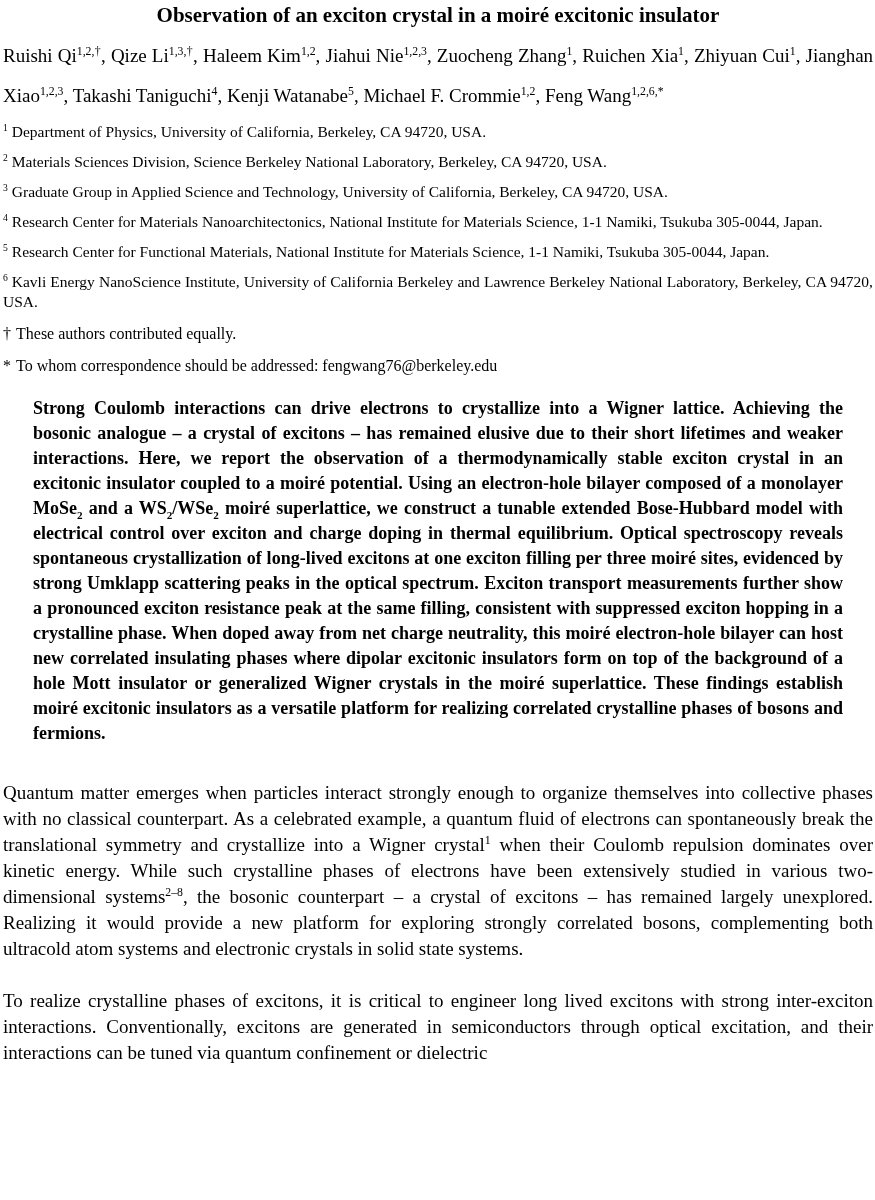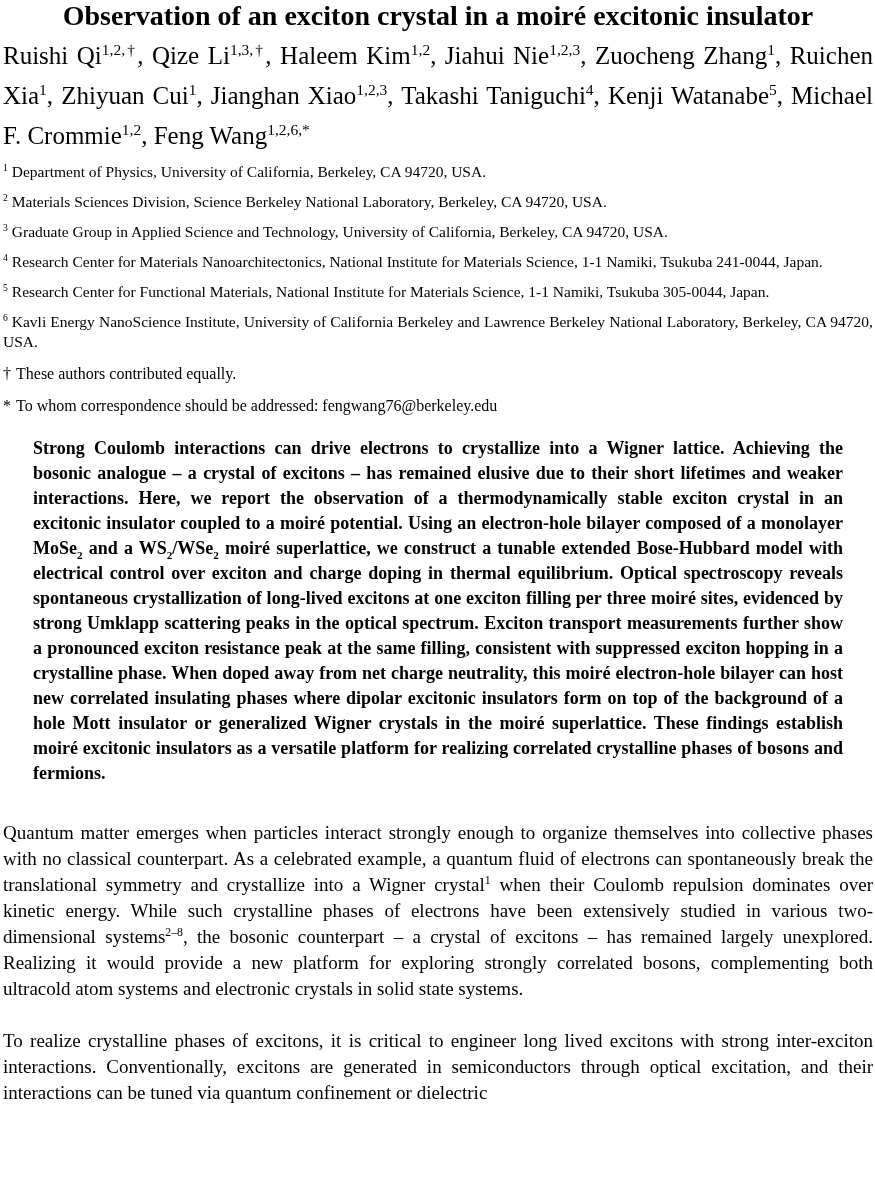--- a/index.html
+++ b/index.html
@@ -12,28 +12,28 @@
     color: #000000;
     font-family: "Liberation Serif", "DejaVu Serif", serif;
   }
   .page {
     width: 875px;
     height: 1200px;
     padding: 3px 2px 0 3px;
     overflow: hidden;
   }
   .title {
-    font-size: 28px;
+    font-size: 21px;
     font-weight: bold;
     text-align: center;
     margin: 0;
     line-height: 25px;
   }
   .authors {
-    font-size: 25px;
+    font-size: 19px;
     line-height: 40px;
     text-align: justify;
     margin-top: 8px;
   }
   sup {
     font-size: 0.62em;
     vertical-align: super;
     line-height: 0;
   }
   sub {
@@ -76,21 +76,21 @@
 <div class="page">
 
   <h1 class="title">Observation of an exciton crystal in a moiré excitonic insulator</h1>
 
   <div class="authors"><span><span>Ruishi Qi</span><sup>1,2,†</sup><span>, </span></span><span><span>Qize Li</span><sup>1,3,†</sup><span>, </span></span><span><span>Haleem Kim</span><sup>1,2</sup><span>, </span></span><span><span>Jiahui Nie</span><sup>1,2,3</sup><span>, </span></span><span><span>Zuocheng Zhang</span><sup>1</sup><span>, </span></span><span><span>Ruichen Xia</span><sup>1</sup><span>, </span></span><span><span>Zhiyuan Cui</span><sup>1</sup><span>, </span></span><span><span>Jianghan Xiao</span><sup>1,2,3</sup><span>, </span></span><span><span>Takashi Taniguchi</span><sup>4</sup><span>, </span></span><span><span>Kenji Watanabe</span><sup>5</sup><span>, </span></span><span><span>Michael F. Crommie</span><sup>1,2</sup><span>, </span></span><span><span>Feng Wang</span><sup>1,2,6,*</sup><span></span></span></div>
 
   <div class="affiliations">
     <p class="affiliation"><sup>1</sup><span>Department of Physics, University of California, Berkeley, CA 94720, USA.</span></p>
     <p class="affiliation"><sup>2</sup><span>Materials Sciences Division, Science Berkeley National Laboratory, Berkeley, CA 94720, USA.</span></p>
     <p class="affiliation"><sup>3</sup><span>Graduate Group in Applied Science and Technology, University of California, Berkeley, CA 94720, USA.</span></p>
-    <p class="affiliation"><sup>4</sup><span>Research Center for Materials Nanoarchitectonics, National Institute for Materials Science, 1-1 Namiki, Tsukuba 241-0044, Japan.</span></p>
+    <p class="affiliation"><sup>4</sup><span>Research Center for Materials Nanoarchitectonics, National Institute for Materials Science, 1-1 Namiki, Tsukuba 305-0044, Japan.</span></p>
     <p class="affiliation"><sup>5</sup><span>Research Center for Functional Materials, National Institute for Materials Science, 1-1 Namiki, Tsukuba 305-0044, Japan.</span></p>
     <p class="affiliation"><sup>6</sup><span>Kavli Energy NanoScience Institute, University of California Berkeley and Lawrence Berkeley National Laboratory, Berkeley, CA 94720, USA.</span></p>
   </div>
 
   <p class="footnote"><span class="note-marker">†</span><span>These authors contributed equally.</span></p>
 
   <p class="footnote"><span class="note-marker">*</span><span>To whom correspondence should be addressed: fengwang76@berkeley.edu</span></p>
 
   <div class="abstract"><span>Strong Coulomb interactions can drive electrons to crystallize into a Wigner lattice. Achieving the bosonic analogue – a crystal of excitons – has remained elusive due to their short lifetimes and weaker interactions. Here, we report the observation of a thermodynamically stable exciton crystal in an excitonic insulator coupled to a moiré potential. Using an electron-hole bilayer composed of a monolayer MoSe</span><sub>2</sub><span> and a WS</span><sub>2</sub><span>/WSe</span><sub>2</sub><span> moiré superlattice, we construct a tunable extended Bose-Hubbard model with electrical control over exciton and charge doping in thermal equilibrium. Optical spectroscopy reveals spontaneous crystallization of long-lived excitons at one exciton filling per three moiré sites, evidenced by strong Umklapp scattering peaks in the optical spectrum. Exciton transport measurements further show a pronounced exciton resistance peak at the same filling, consistent with suppressed exciton hopping in a crystalline phase. When doped away from net charge neutrality, this moiré electron-hole bilayer can host new correlated insulating phases where dipolar excitonic insulators form on top of the background of a hole Mott insulator or generalized Wigner crystals in the moiré superlattice. These findings establish moiré excitonic insulators as a versatile platform for realizing correlated crystalline phases of bosons and fermions.</span></div>
 

